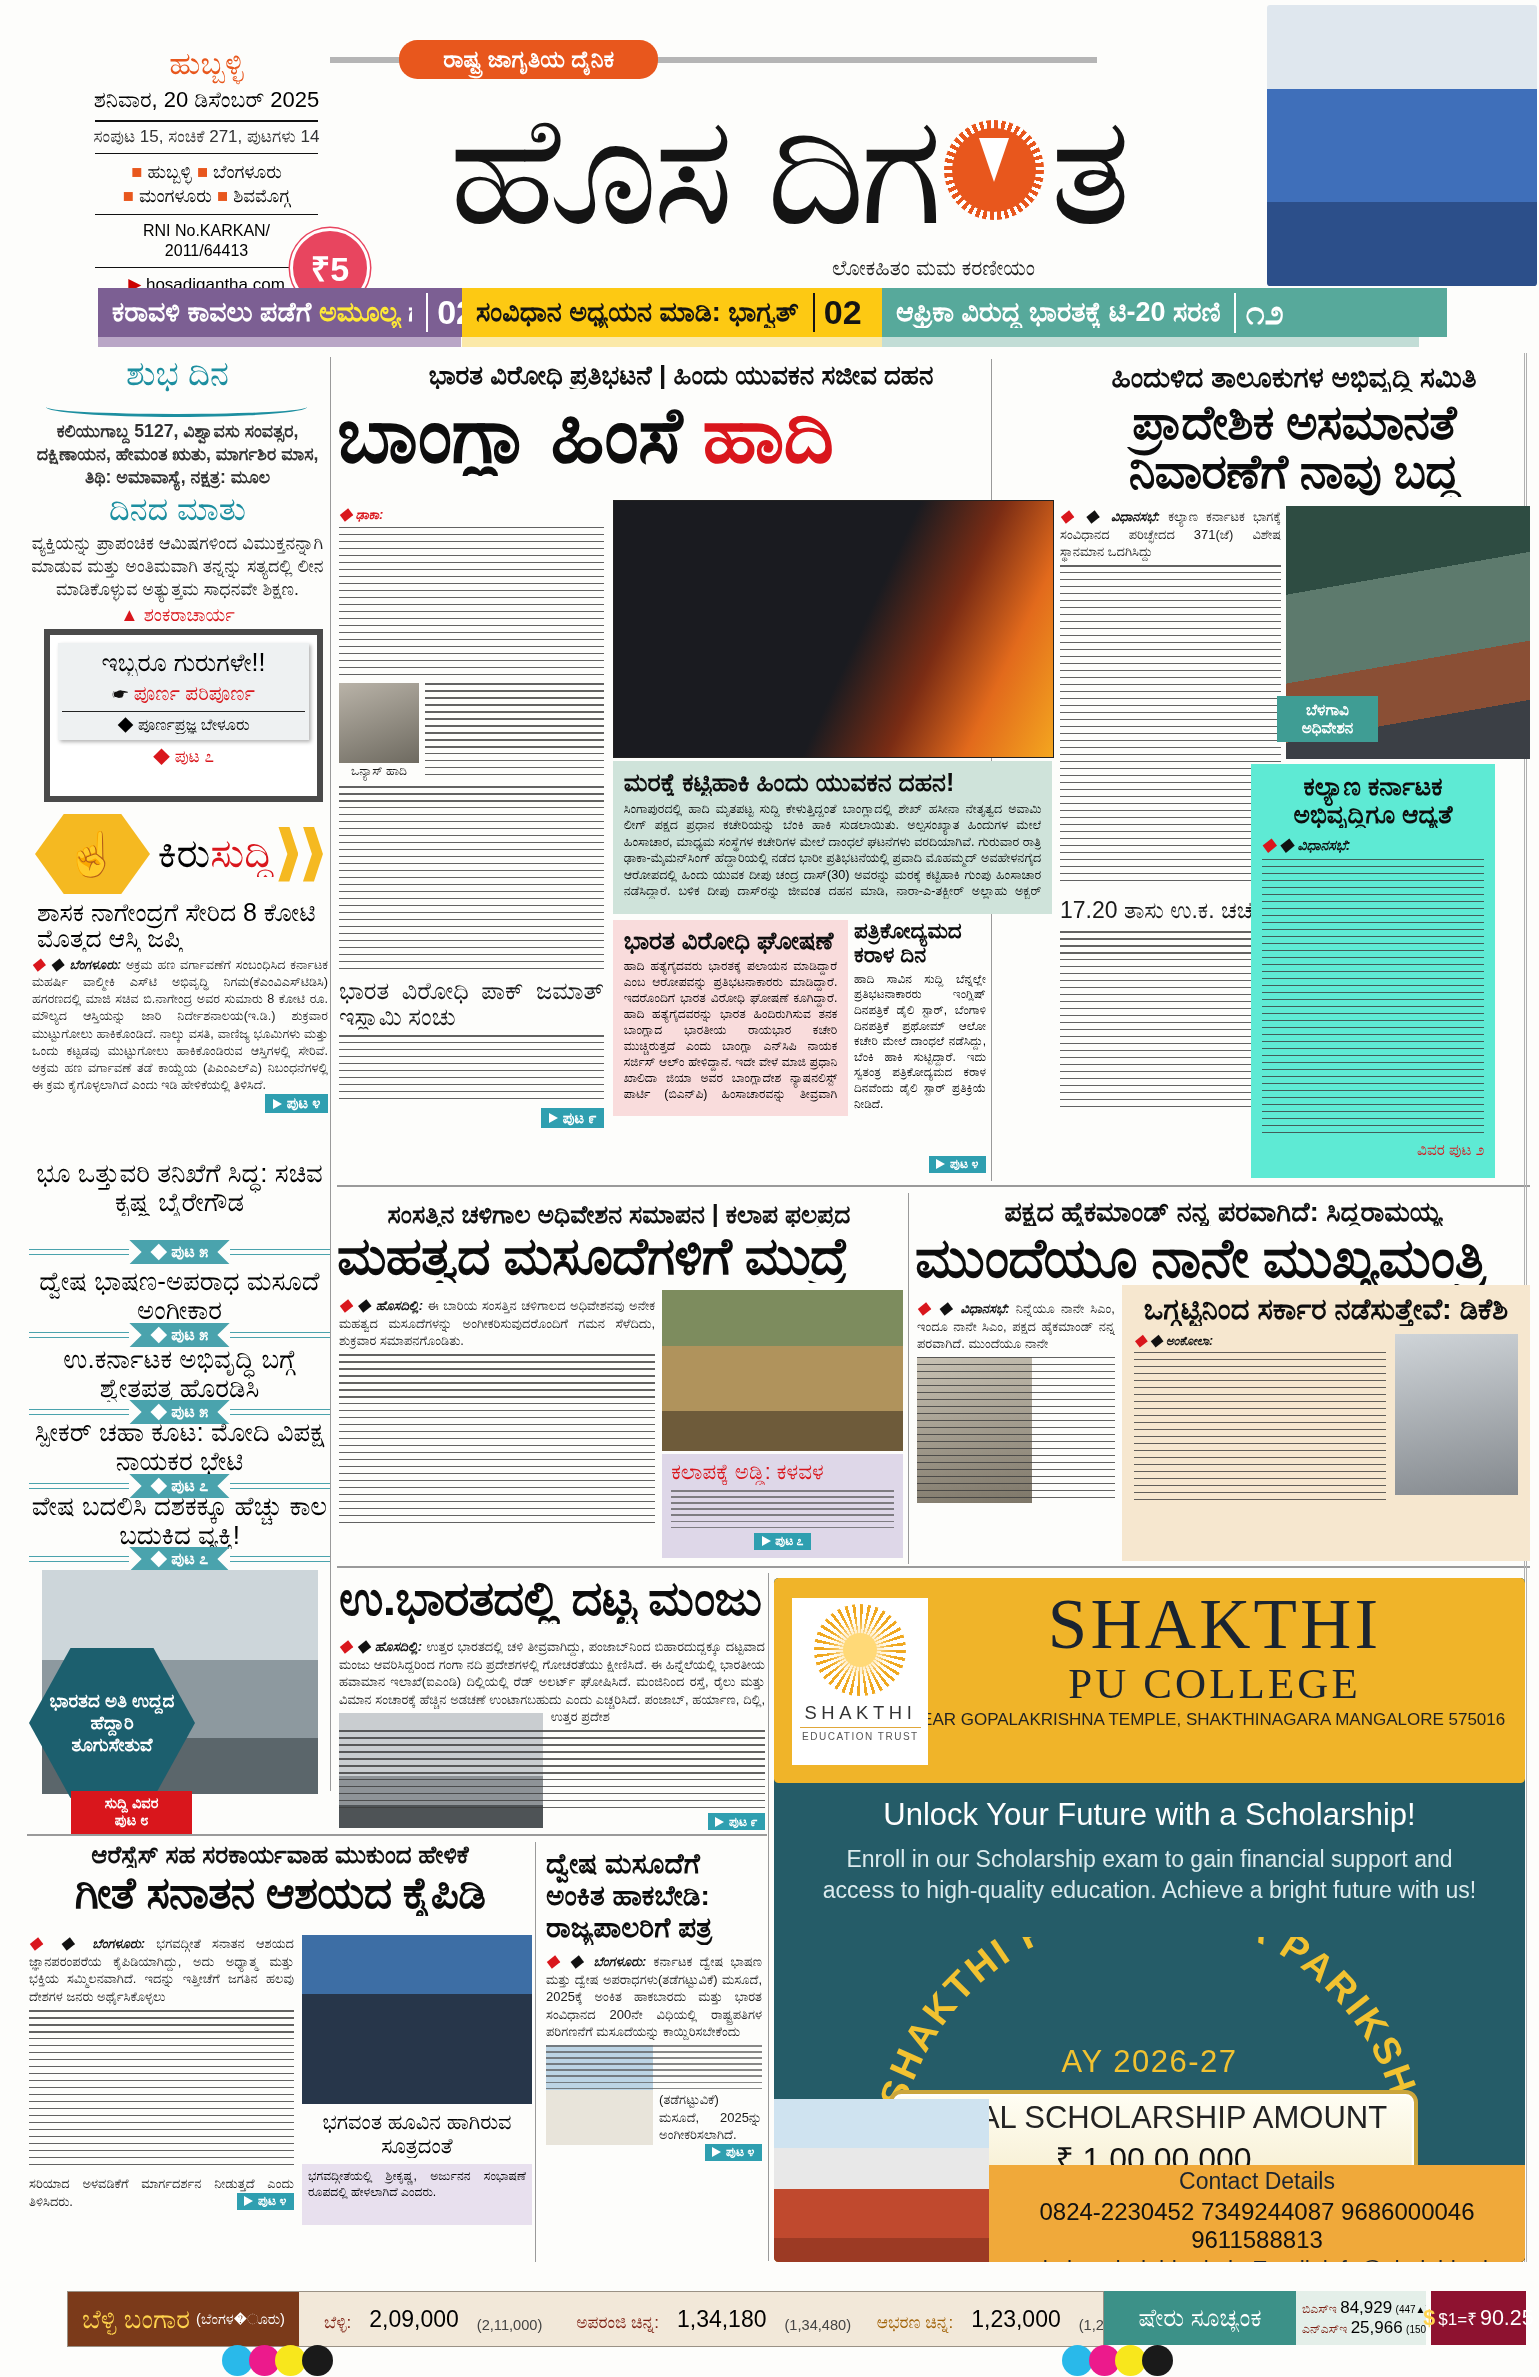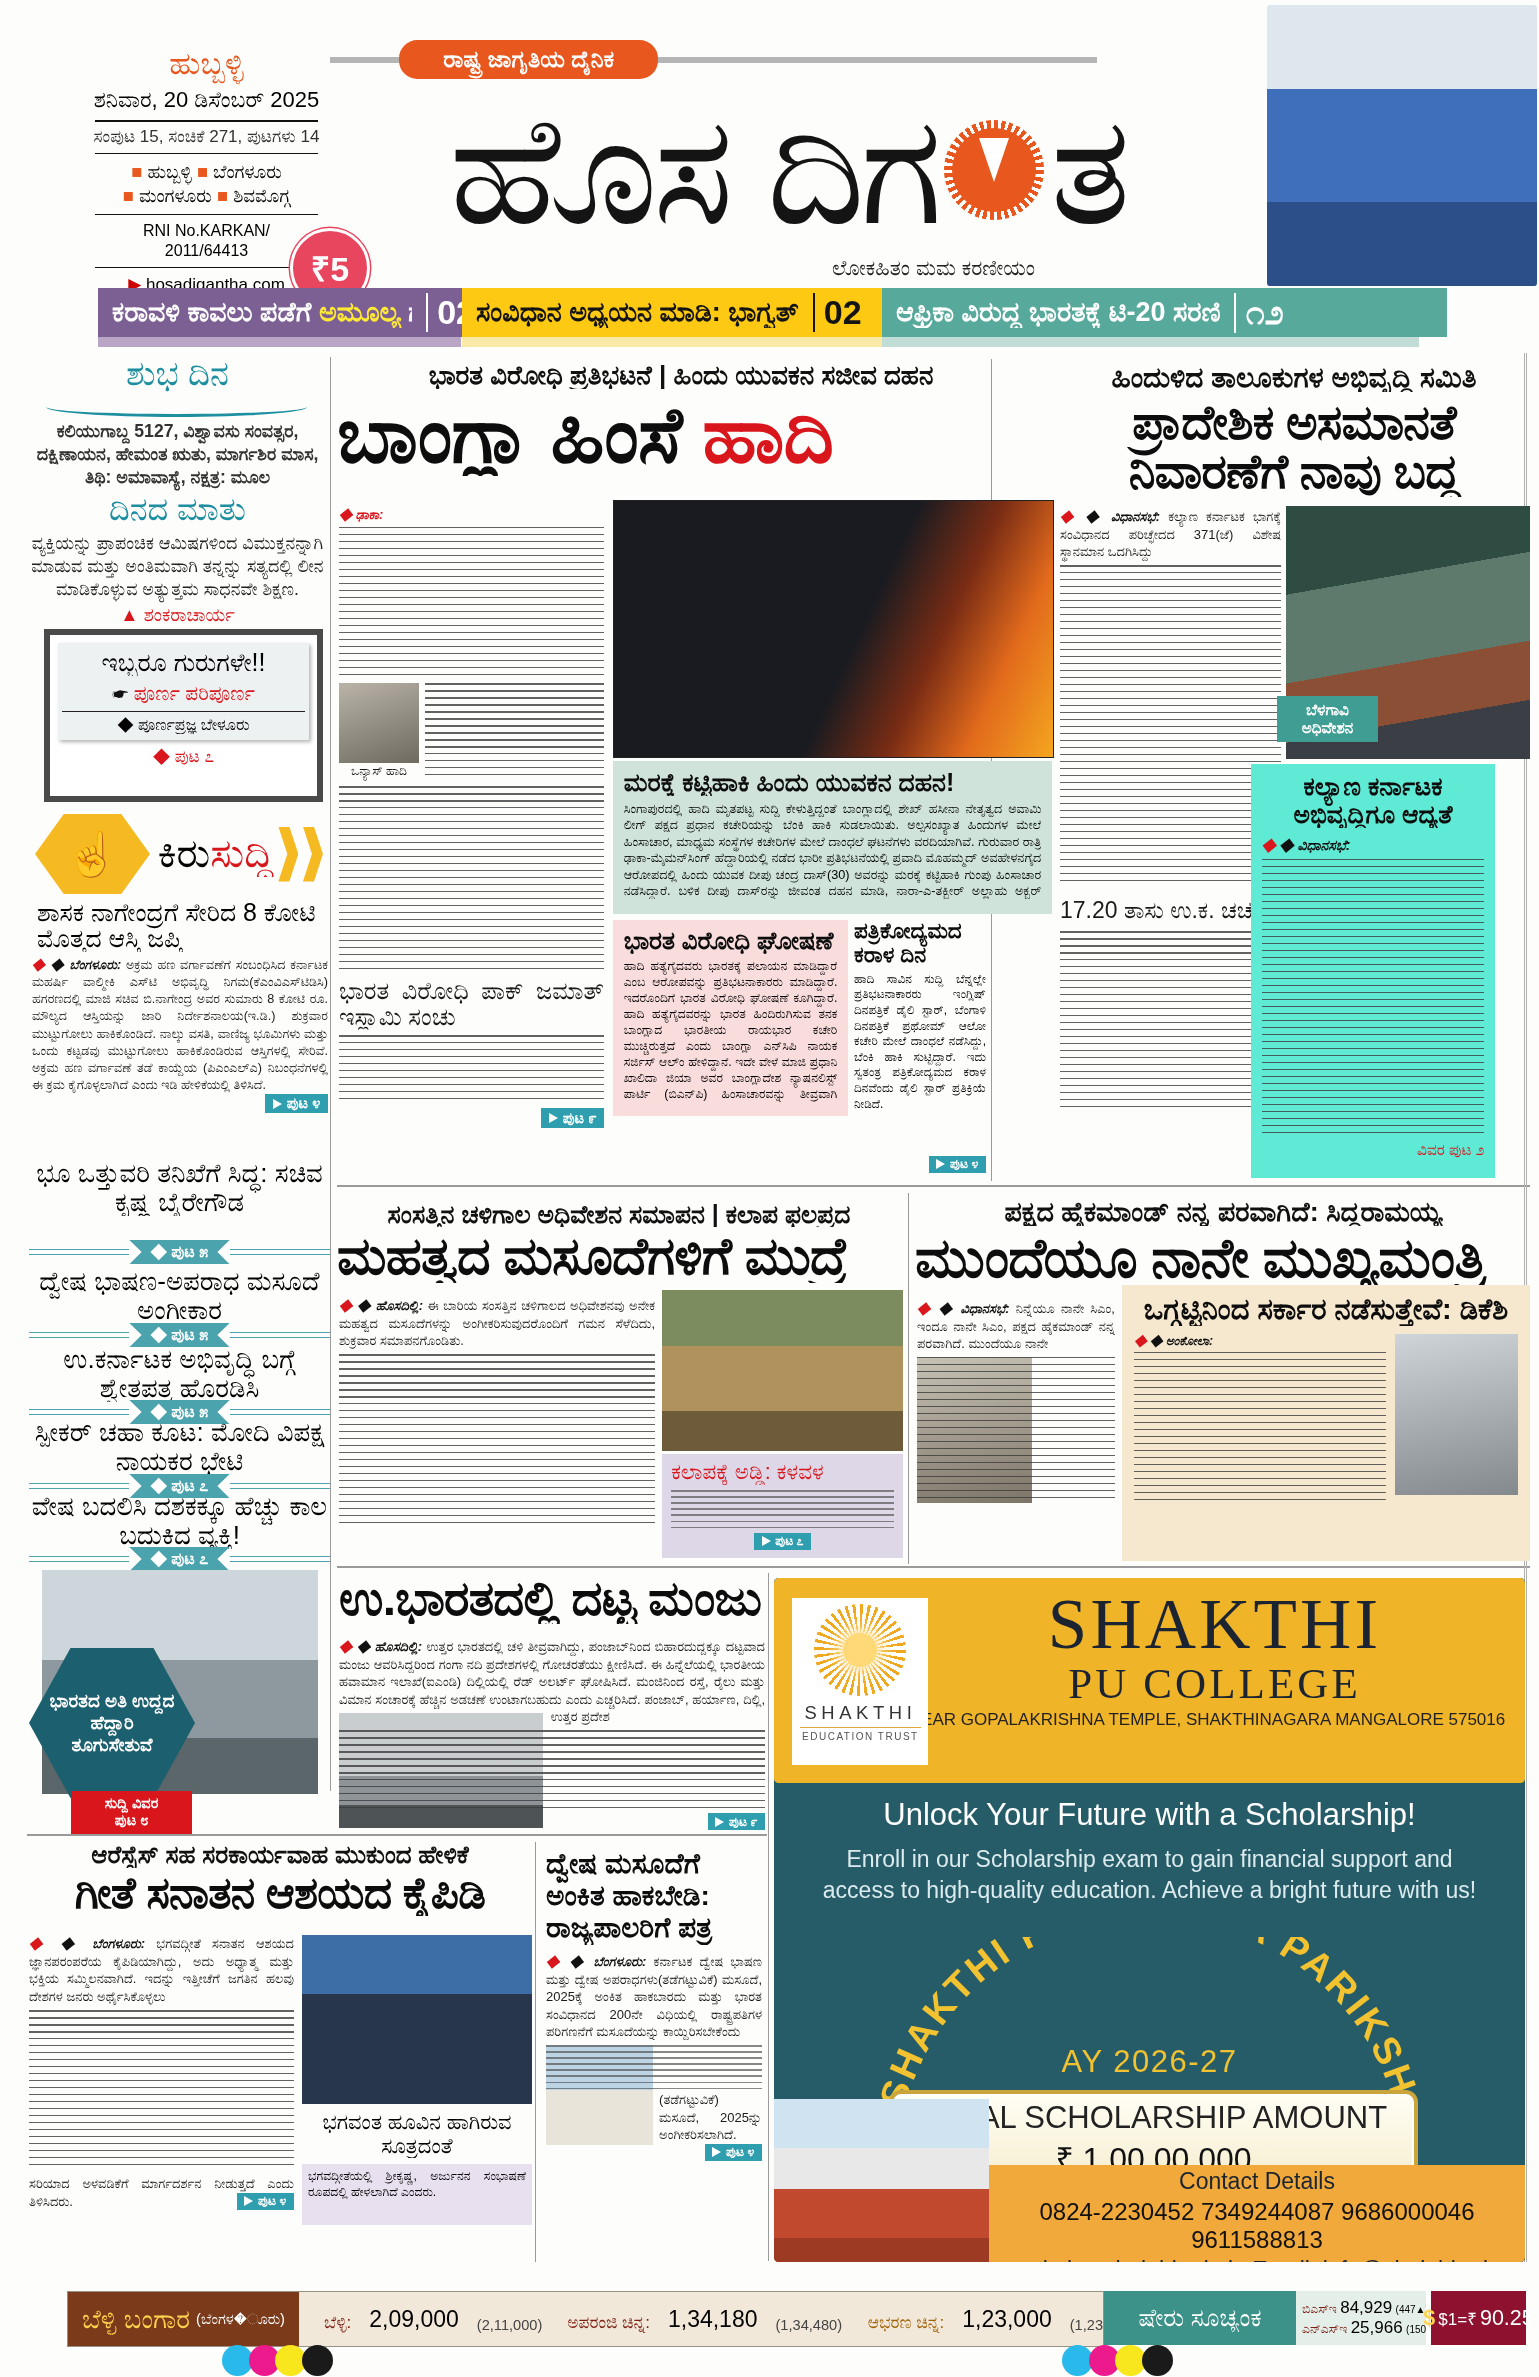--- a/index.html
+++ b/index.html
@@ -411,21 +411,21 @@
 
   <div class="abs" style="left:67px;top:2291px;width:1035px;height:54px;background:#f2e8d9;border:1.5px solid #9a9185;display:flex;align-items:center">
     <div style="background:#7b3a1a;color:#fff;height:100%;display:flex;align-items:center;padding:0 14px;gap:6.1px;flex:0 0 auto">
       <span class="b ov" style="font-size:26px;color:#ffd34d;white-space:nowrap">ಬೆಳ್ಳಿ ಬಂಗಾರ</span>
       <span style="font-size:14.6px">(ಬೆಂಗಳ�ೂರು)</span>
     </div>
     <div class="ov" style="display:flex;align-items:flex-end;gap:18px;padding:0 25px;white-space:nowrap;flex:1">
       <span class="b" style="color:#7b1d10;font-size:17px">ಬೆಳ್ಳಿ:</span>
       <span class="b" style="font-size:23px">2,09,000</span>
       <span style="font-size:14.6px;color:#444">(2,11,000)</span>
-      <span class="b" style="color:#7b1d10;font-size:17px;margin-left:7px">ಅಪರಂಜಿ ಚಿನ್ನ:</span>
+      <span class="b" style="color:#7b1d10;font-size:17px;margin-left:16px">ಅಪರಂಜಿ ಚಿನ್ನ:</span>
       <span class="b" style="font-size:23px">1,34,180</span>
       <span style="font-size:14.6px;color:#444">(1,34,480)</span>
       <span class="b" style="color:#a16207;font-size:17px;margin-left:7.7px">ಆಭರಣ ಚಿನ್ನ:</span>
       <span class="b" style="font-size:23px">1,23,000</span>
       <span style="font-size:14.6px;color:#444">(1,23,600)</span>
       <span style="font-size:12.3px;color:#6b3c12">ಚಿನ್ನ 10 ಗ್ರಾಂಗೆ, ಬೆಳ್ಳಿ 1 ಕೆ.ಜಿಗೆ, ರೂ ಗಳಲ್ಲಿ (ಆವರಣದಲ್ಲಿ ಹಿಂದಿನ ದಿನದ ದರ)</span>
     </div>
   </div>
   <div class="abs" style="left:1104px;top:2291px;width:192px;height:54px;background:#3c9188;color:#fff;display:flex;align-items:center;justify-content:center">
     <span class="b ov" style="font-size:24.5px;white-space:nowrap">ಷೇರು ಸೂಚ್ಯಂಕ</span>

